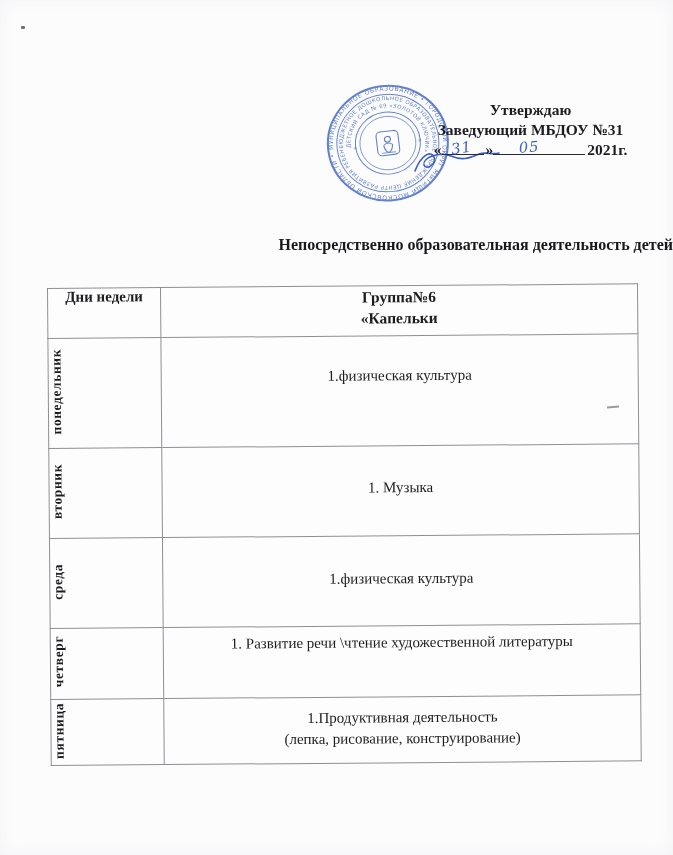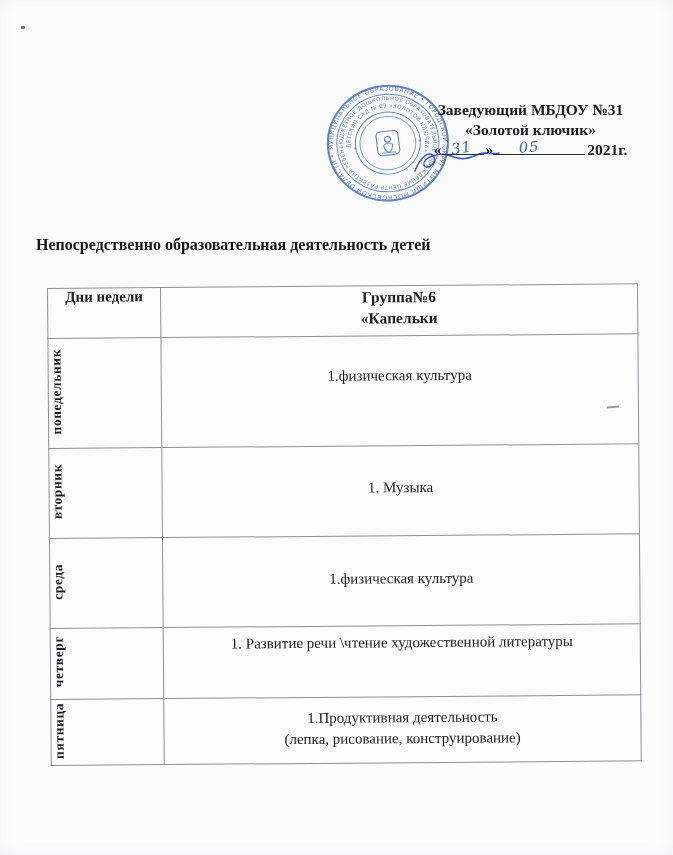--- a/index.html
+++ b/index.html
@@ -20,21 +20,21 @@
         color:#3f63c8;}
   .hand.d31{left:9px;bottom:-4px;font-size:15px;transform:rotate(-9deg);letter-spacing:1px;}
   .hand.d05{left:26px;bottom:-3px;font-size:14.5px;transform:rotate(-4deg);letter-spacing:1px;}
   
   .stamp{position:absolute;left:320px;top:79px;opacity:.85;color:#4a6cc3;
          transform:rotate(-7deg) scaleY(.955);transform-origin:center;}
   .stamp text{font-family:"DejaVu Sans",sans-serif;fill:currentColor;}
   
   .signature-svg{position:absolute;left:411px;top:145px;}
   
-  .doc-title{position:absolute;left:36px;right:0;top:234px;text-align:left;
+  .doc-title{position:absolute;left:36px;right:0;top:234px;text-align:right;
              font-weight:bold;font-size:16px;line-height:21.5px;color:#19191c;}
   
   table.schedule{position:absolute;left:47px;top:288px;width:591px;border-collapse:collapse;
                  table-layout:fixed;color:#1d1d1f;transform:rotate(-0.45deg);transform-origin:0 0;
                  border:1.5px solid #737378;background:#fdfdfe;}
   table.schedule th,table.schedule td{border:1px solid #8f8f94;padding:0;}
   thead tr{height:50px;}
   th.days-hdr{font-weight:bold;font-size:15px;vertical-align:top;padding-top:4px;text-align:center;}
   th.group-hdr{font-weight:bold;font-size:15.5px;line-height:21px;vertical-align:top;
                padding:4px 120px 0 0;text-align:center;}
@@ -90,22 +90,22 @@
       <path d="M63.5 66 q4.5 -4 9 0 q-1 6.5 -4.5 8 q-3.5 -1.5 -4.5 -8"></path>
       <path d="M61 74 h14" stroke-width="0.8"></path>
     </g>
   </svg>
 
   <svg class="signature-svg" width="92" height="34" viewBox="0 0 92 34">
     <path d="M4 26 C10 10 20 5 23 12 C26 19 15 26 13 20 C11 13 28 6 40 11 C52 16 58 13 68 9 C75 6.5 81 10 88 8" stroke="#3b5cc5" stroke-width="1.6" fill="none" stroke-linecap="round"></path>
   </svg>
 
   <div class="approval">
+    <div>Утверждаю</div>
     <div>Заведующий МБДОУ №31</div>
-    <div>«Золотой ключик»</div>
     <div><span>«</span><span class="blank day"><i class="hand d31">31</i></span><span>»</span><span class="blank month"><i class="hand d05">05</i></span><span>2021г.</span></div>
   </div>
 
   <div class="doc-title">
     <div>Непосредственно образовательная деятельность детей</div>
   </div>
 
   <table class="schedule">
     <colgroup>
         <col style="width:113px">

